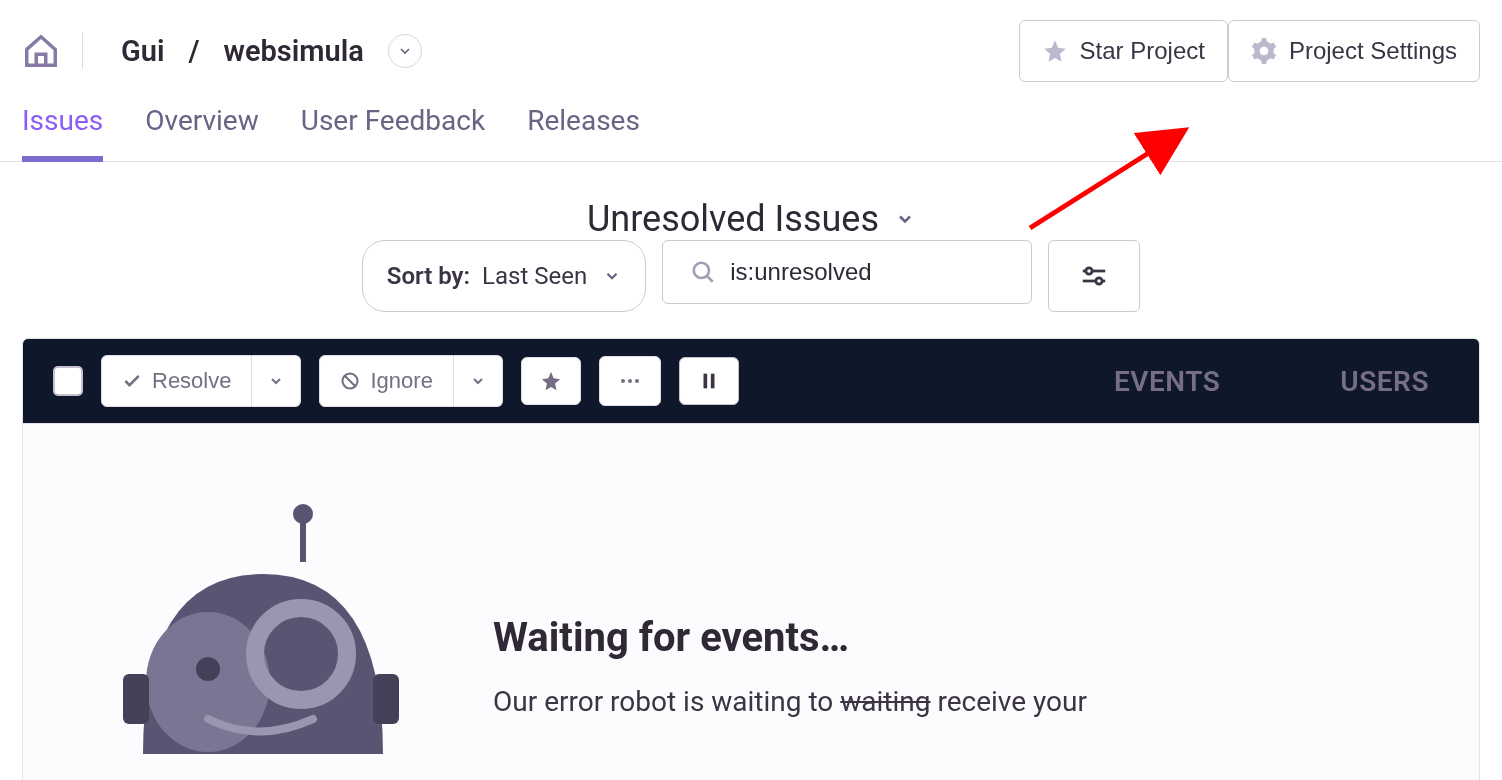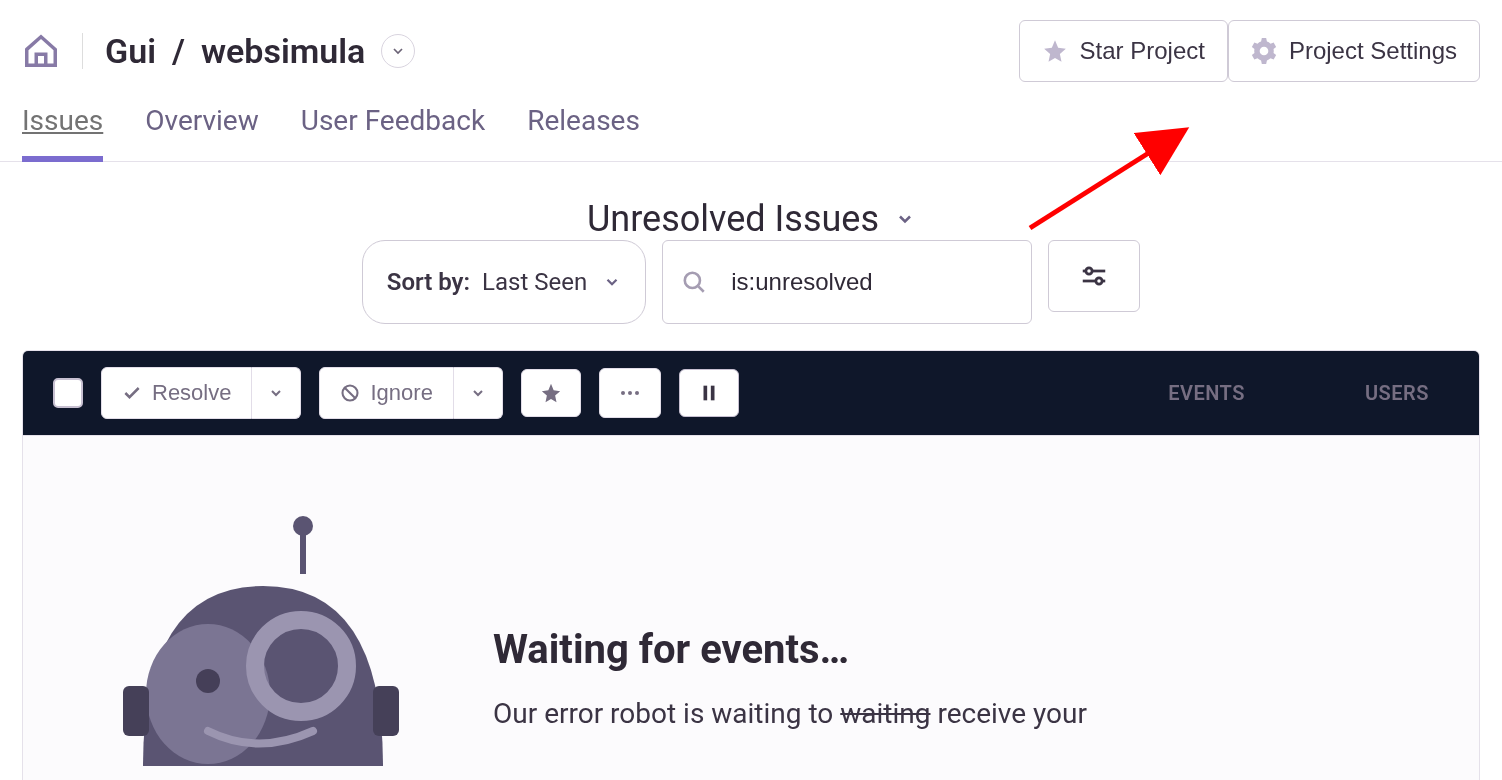--- a/index.html
+++ b/index.html
@@ -16,21 +16,21 @@
   
   .header {
     display: flex;
     align-items: center;
     justify-content: space-between;
     padding: 20px 22px 0 22px;
   }
   .header-left { display: flex; align-items: center; gap: 20px; }
   .home-icon { color: #877aa6; display: flex; align-items: center; }
   .vert-divider { width: 1px; height: 36px; background: #ddd; margin: 0 2px; }
-  .breadcrumb { font-size: 34px; font-weight: 600; color: #2f2936; display: flex; align-items: center; gap: 16px; }
+  .breadcrumb { font-size: 29px; font-weight: 600; color: #2f2936; display: flex; align-items: center; gap: 24px; margin-left: 16px; }
   .breadcrumb-dropdown {
     width: 34px; height: 34px; border: 1px solid #d9d4df; border-radius: 50%;
     display: flex; align-items: center; justify-content: center; color: #6b6376; cursor: pointer;
   }
   .header-right { display: flex; margin-top: 0; }
   .hdr-btn {
     display: flex; align-items: center; gap: 12px;
     background: #fff; border: 1px solid #cfcad6; border-radius: 6px;
     padding: 16px 22px; font-size: 24px; font-weight: 500; color: #3b3444; cursor: pointer;
   }
@@ -38,42 +38,42 @@
 
   
   .nav {
     display: flex; gap: 42px; padding: 22px 22px 0 22px;
     border-bottom: 1px solid #e5e1ea;
   }
   .nav-item {
     font-size: 28px; color: #6b6284; padding-bottom: 24px; cursor: pointer;
     position: relative;
   }
-  .nav-item.active { color: #737373; text-decoration: underline; }
+  .nav-item.active { color: #8b5cf6; }
   .nav-item.active::after {
     content: ""; position: absolute; left: 0; right: 0; bottom: -1px; height: 6px; background: #7b6ccf;
   }
 
   
   .subhdr {
     display: flex; align-items: center; justify-content: space-between;
     padding: 36px 22px 26px 22px;
     flex-direction: column;
   }
   .subhdr-left { display: flex; align-items: center; gap: 16px; }
   .filter-title { font-size: 36px; font-weight: 400; color: #2f2936; }
   .sort-box, .search-box, .sliders-box {
     display: flex; align-items: center;
     border: 1px solid #cfcad6; border-radius: 6px; background: #fff;
   }
   .subhdr-right { display: flex; gap: 16px; }
   .sort-box { padding: 20px 24px; gap: 12px; font-size: 24px; border-radius: 23px; }
   .sort-label { color: #3b3444; font-weight: 600; }
   .sort-value { color: #3b3444; font-weight: 400; }
-  .search-box { padding: 0 18px; width: 370px; height: 84px; gap: 24px; }
+  .search-box { padding: 0 27px; width: 370px; height: 64px; gap: 14px; }
   .search-box input {
     flex: 1; border: none; outline: none; font-size: 24px; color: #2f2936; background: transparent;
   }
   .search-clear { color: #a59db2; cursor: pointer; }
   .sliders-box { width: 92px; height: 72px; justify-content: center; cursor: pointer; color: #3b3444;}
 
   
   .issues-panel {
     margin: 0 22px; border: 1px solid #e5e1ea; border-radius: 6px 6px 0 0;
     overflow: hidden;
@@ -91,21 +91,21 @@
     display: flex; align-items: center; gap: 10px;
     background: #fff; border: 1px solid #e2dde8; color: #766e82;
     font-size: 22px; padding: 12px 20px; cursor: pointer;
   }
   .btn-grp .tb-btn:first-child { border-radius: 6px 0 0 6px; }
   .btn-grp .tb-btn:last-child { border-radius: 0 6px 6px 0; border-left: none; }
   .tb-btn.solo { border-radius: 6px; }
   .tb-btn.caret { padding: 12px 16px; }
   .tb-btn.icon-only { padding: 12px 18px; }
   .tb-btn.pause { border-color: #c7c0d1; color: #3b3444; }
-  .toolbar-right { display: flex; gap: 120px; font-size: 20px; color: #766e82; font-weight: 600; letter-spacing: 0.5px; }
+  .toolbar-right { display: flex; gap: 120px; font-size: 28px; color: #766e82; font-weight: 600; letter-spacing: 0.5px; }
 
   
   .empty-area {
     background: #fcfbfd; padding: 40px 60px 0 60px; display: flex; gap: 70px; align-items: flex-start;
     height: 400px;
   }
   .robot-wrap { width: 340px; display: flex; justify-content: center; align-items: flex-start; padding-top: 30px;}
   .empty-text { padding-top: 150px; }
   .empty-title { font-size: 40px; font-weight: 700; color: #2f2936; margin-bottom: 24px; }
   .empty-sub { font-size: 28px; color: #3b3444; }

